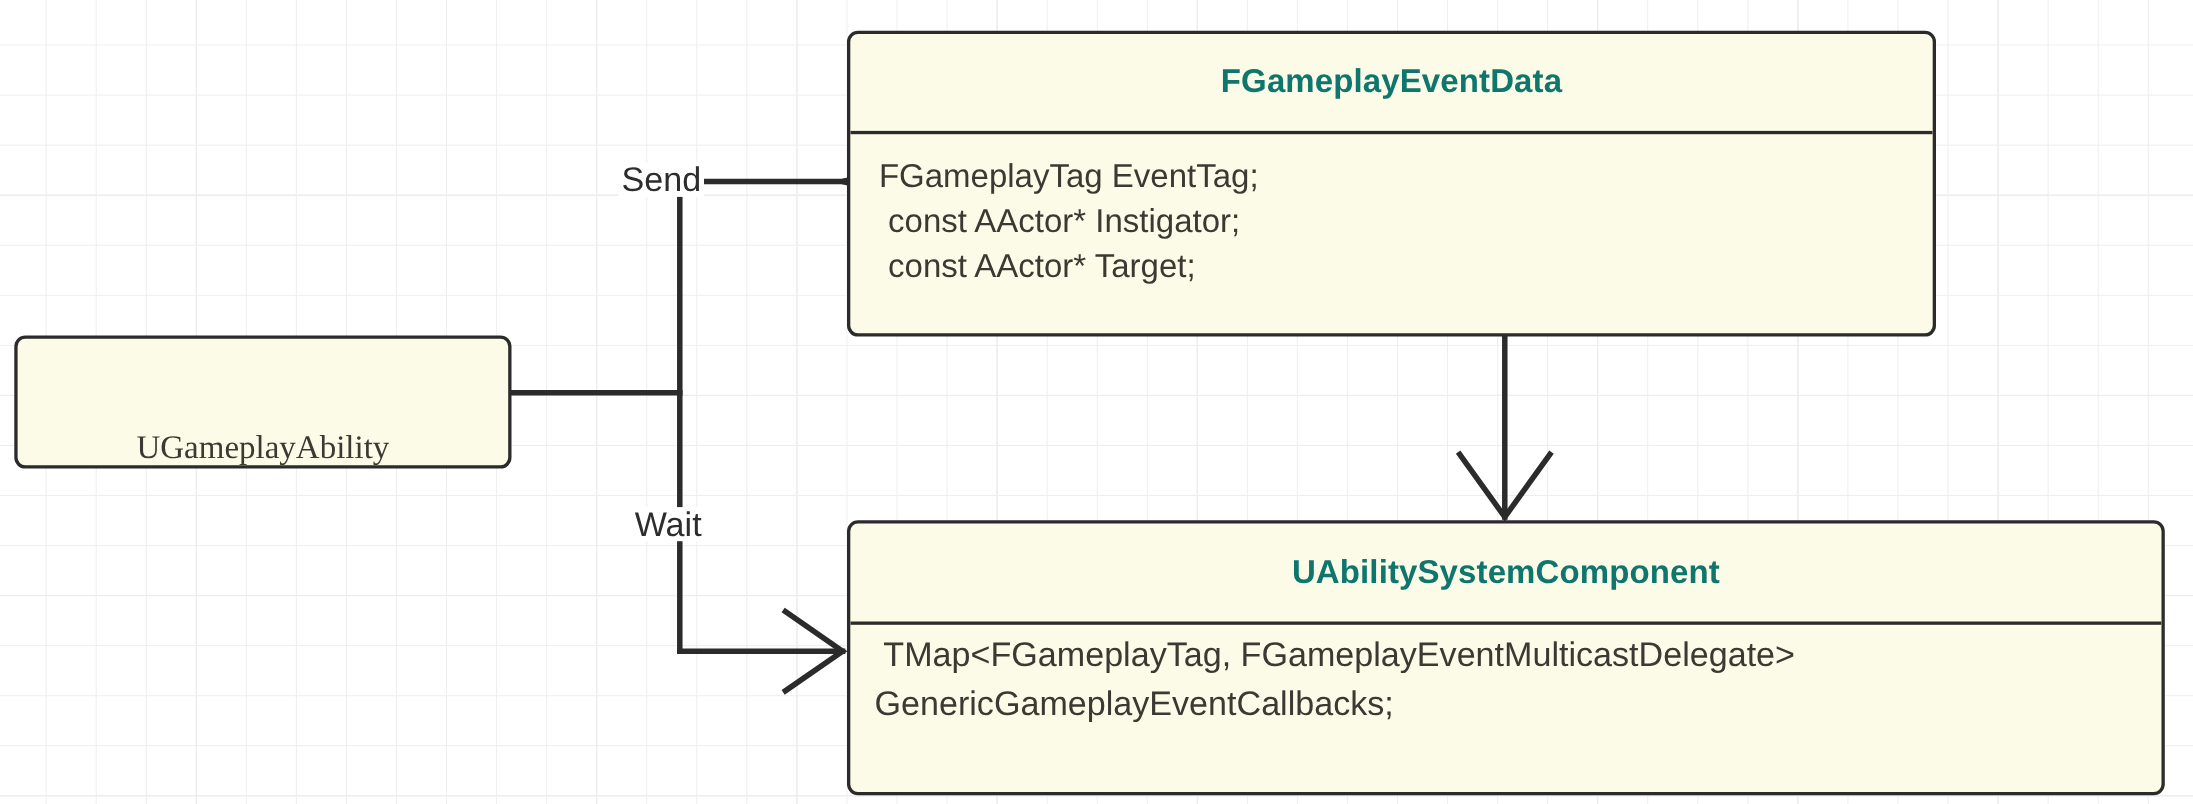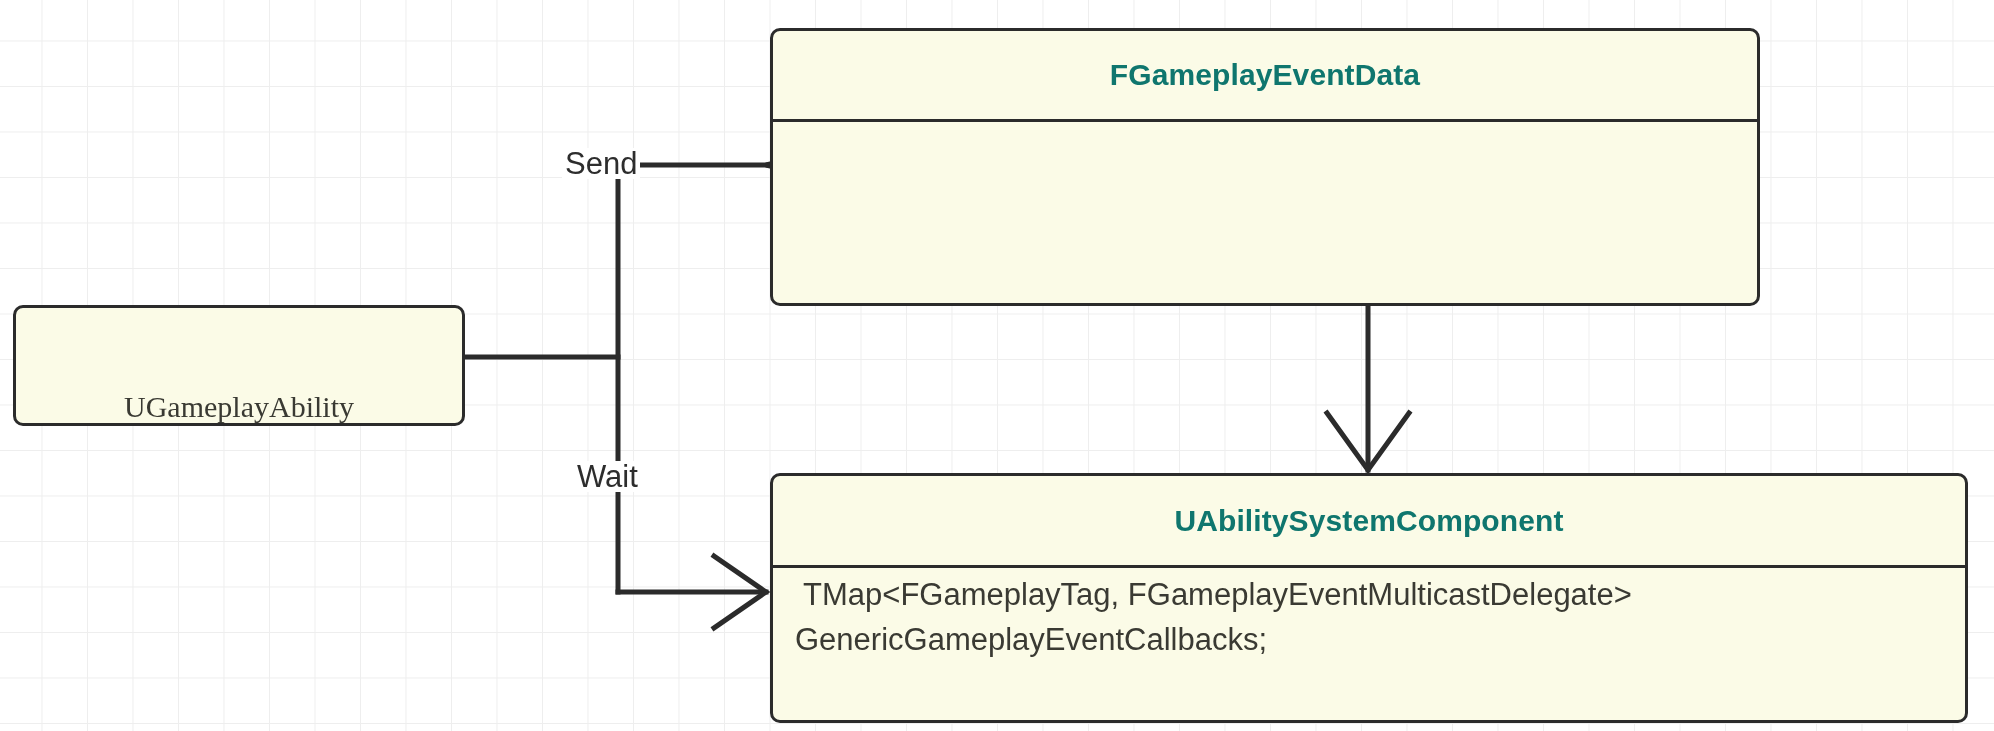--- a/index.html
+++ b/index.html
@@ -166,20 +166,23 @@
     </g>
   </svg>
 
   <div class="node" id="node-ability">
     <div class="plain-label">UGameplayAbility</div>
   </div>
 
   <div class="node" id="node-eventdata">
     <div class="node-title">FGameplayEventData</div>
     <div class="node-divider"></div>
+    <div class="node-body">FGameplayTag EventTag;
+ const AActor* Instigator;
+ const AActor* Target;</div>
   </div>
 
   <div class="node" id="node-asc">
     <div class="node-title">UAbilitySystemComponent</div>
     <div class="node-divider"></div>
     <div class="node-body"> TMap&lt;FGameplayTag, FGameplayEventMulticastDelegate&gt;
 GenericGameplayEventCallbacks;</div>
   </div>
 
   <div class="edge-label" id="label-send">Send</div>

